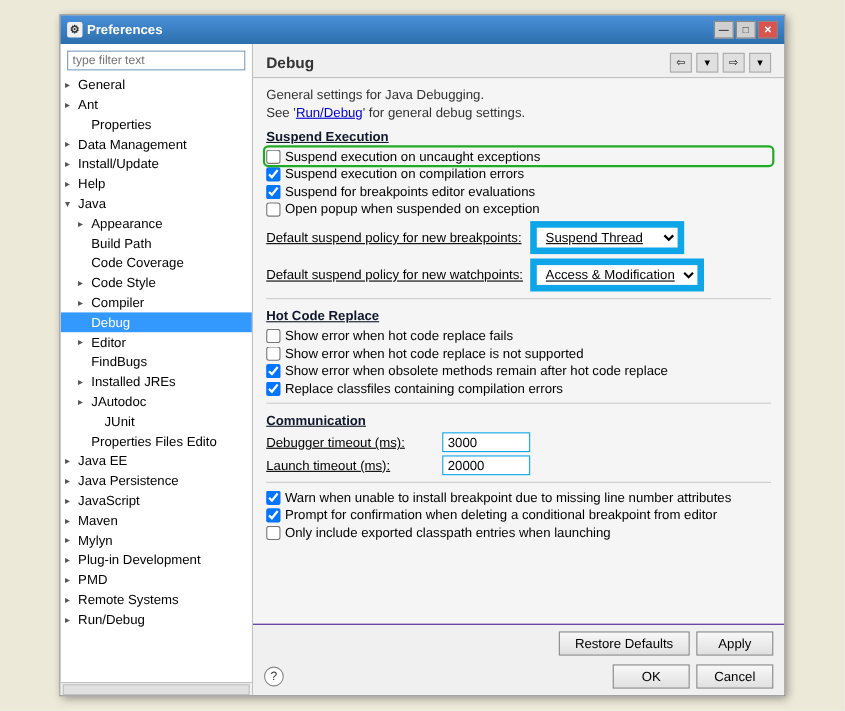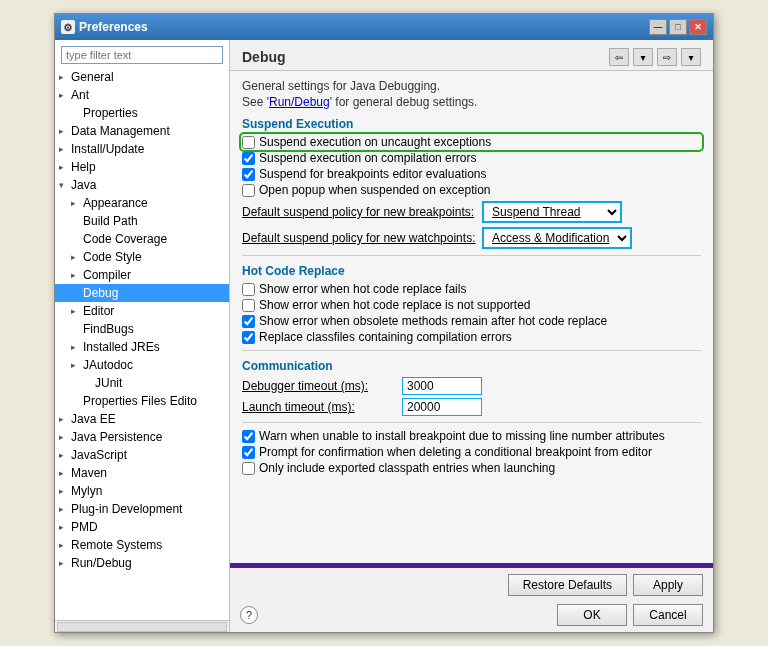--- a/index.html
+++ b/index.html
@@ -185,22 +185,23 @@
     }
     .link-text {
       color: #0000cc;
       text-decoration: underline;
       cursor: pointer;
     }
     .section-label {
       font-weight: bold;
       margin-top: 8px;
       margin-bottom: 4px;
-      color: #0369a1;
-      font-size: 12px;
+      color: #0f172a;
+      font-size: 12px;
+      text-decoration: underline;
     }
     .checkbox-row {
       display: flex;
       align-items: center;
       gap: 4px;
       margin: 2px 0;
       font-size: 12px;
     }
     .checkbox-row input[type=checkbox] {
       margin: 0;
@@ -216,21 +217,21 @@
       align-items: center;
       margin: 4px 0;
       font-size: 12px;
       text-decoration: underline;
     }
     .dropdown-label {
       width: 240px;
       flex-shrink: 0;
     }
     .dropdown-select {
-      border: 2px solid #0ea5e9;
+      border: 6px solid #0ea5e9;
       background: white;
       padding: 1px 4px;
       font-size: 12px;
       cursor: pointer;
       min-width: 140px;
     }
     .divider {
       border: none;
       border-top: 1px solid #ccc;
       margin: 6px 0;
@@ -249,21 +250,21 @@
     .input-value {
       border: 1px solid #0ea5e9;
       background: white;
       padding: 1px 4px;
       font-size: 12px;
       width: 80px;
     }
     
     .bottom-bar {
       background: #f0f0f0;
-      border-top: 5px solid #4c1d95;
+      border-top: 1px solid #4c1d95;
       padding: 6px 10px;
       display: flex;
       flex-direction: column;
       gap: 4px;
     }
     .bottom-buttons-row {
       display: flex;
       justify-content: flex-end;
       gap: 6px;
       padding: 0 0 4px 0;

